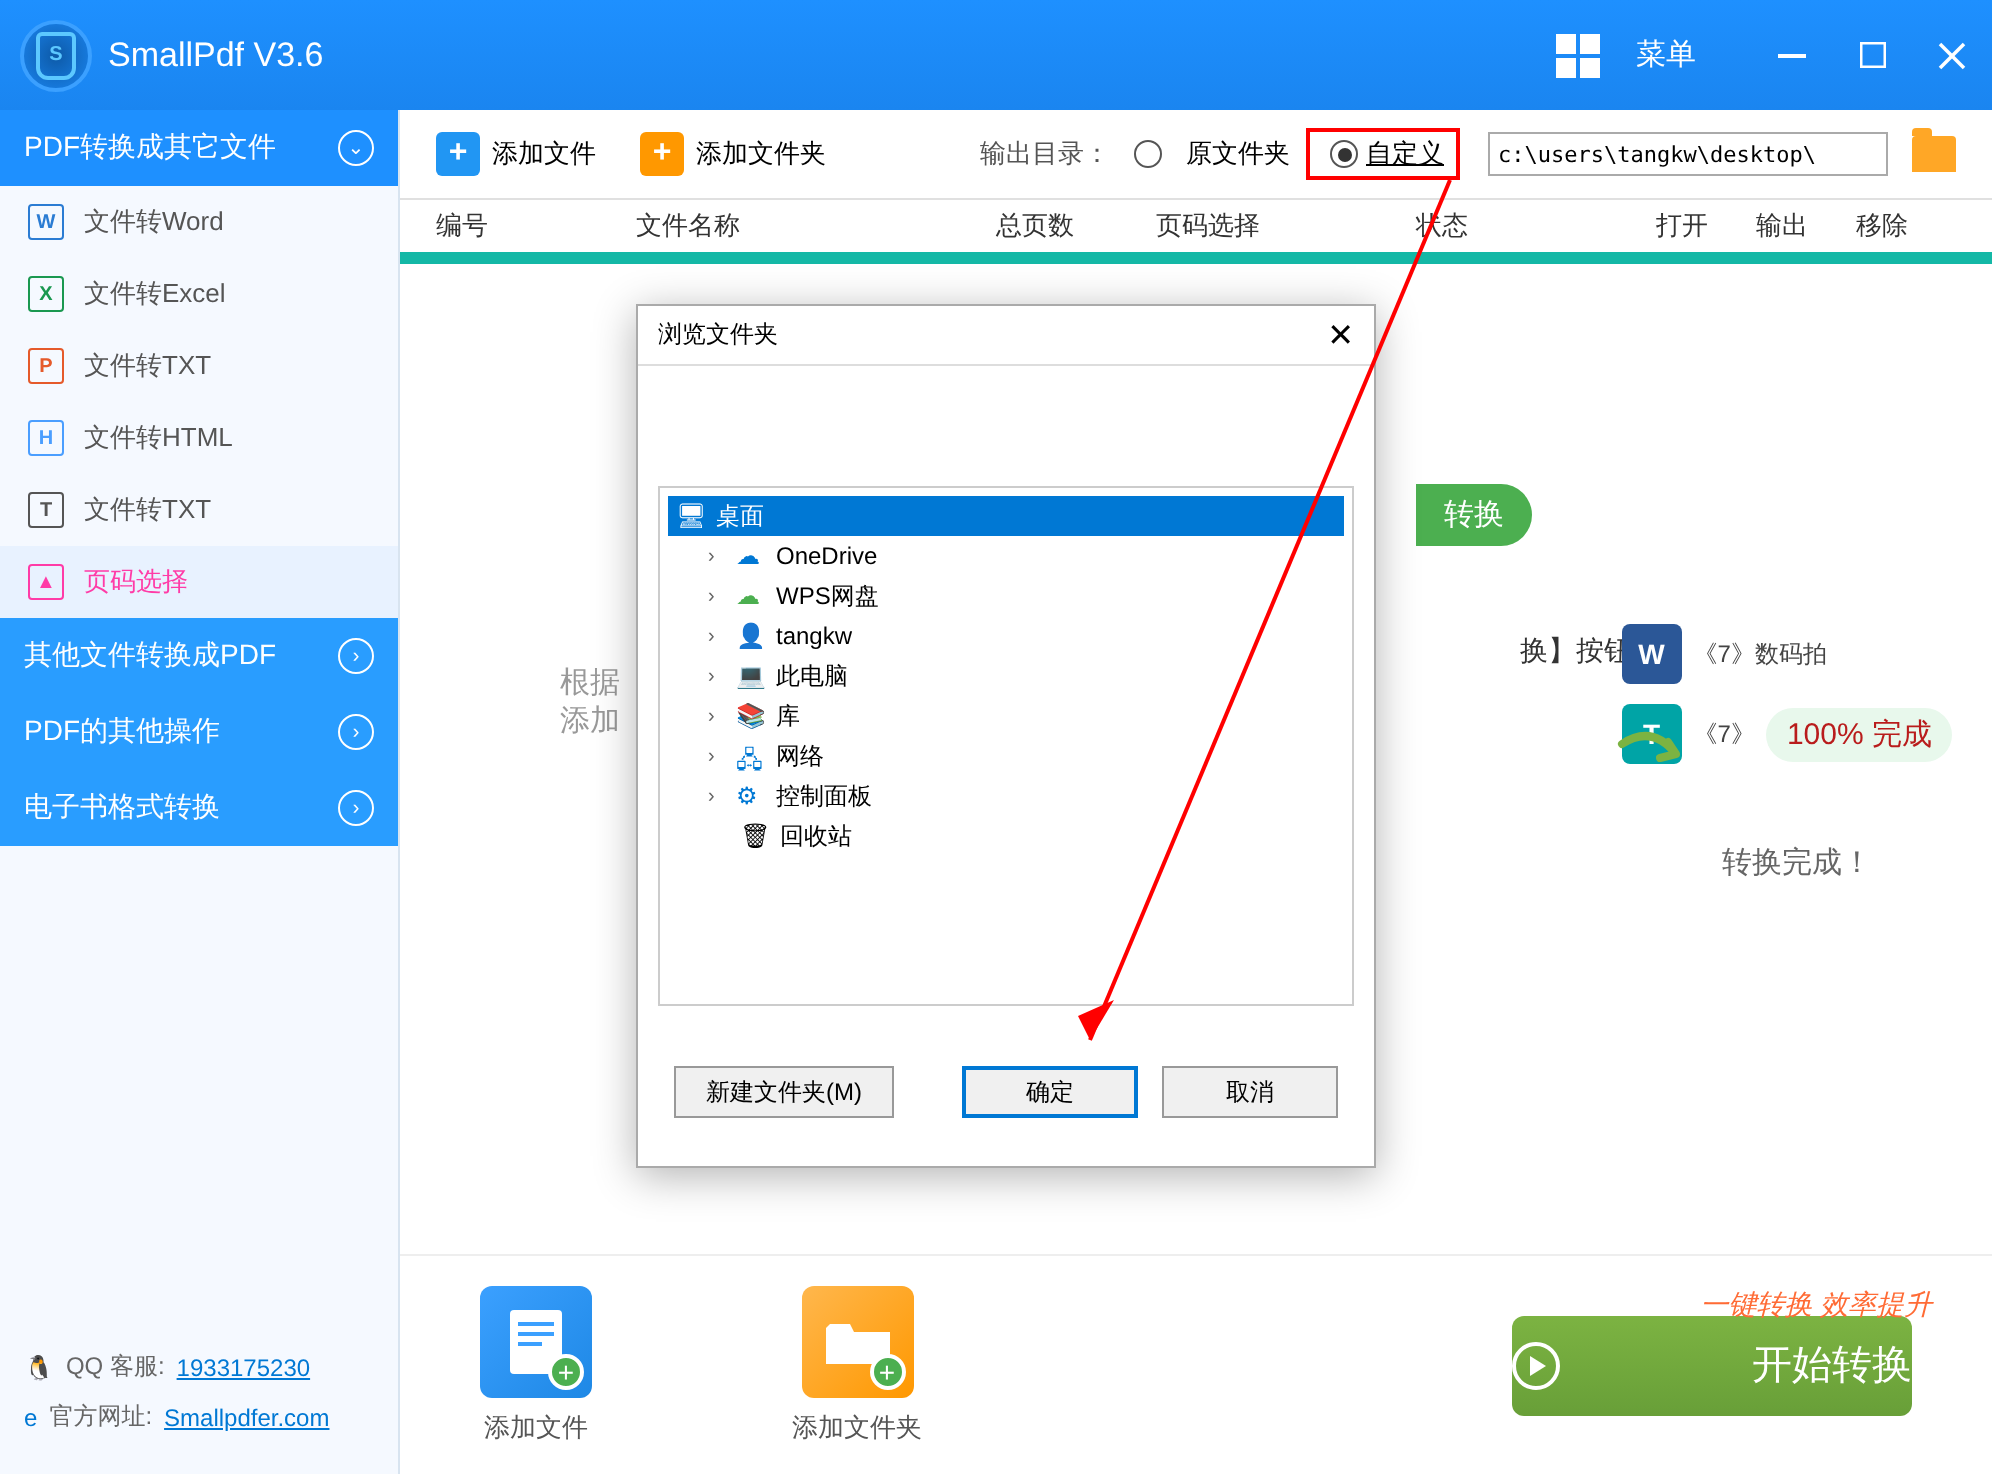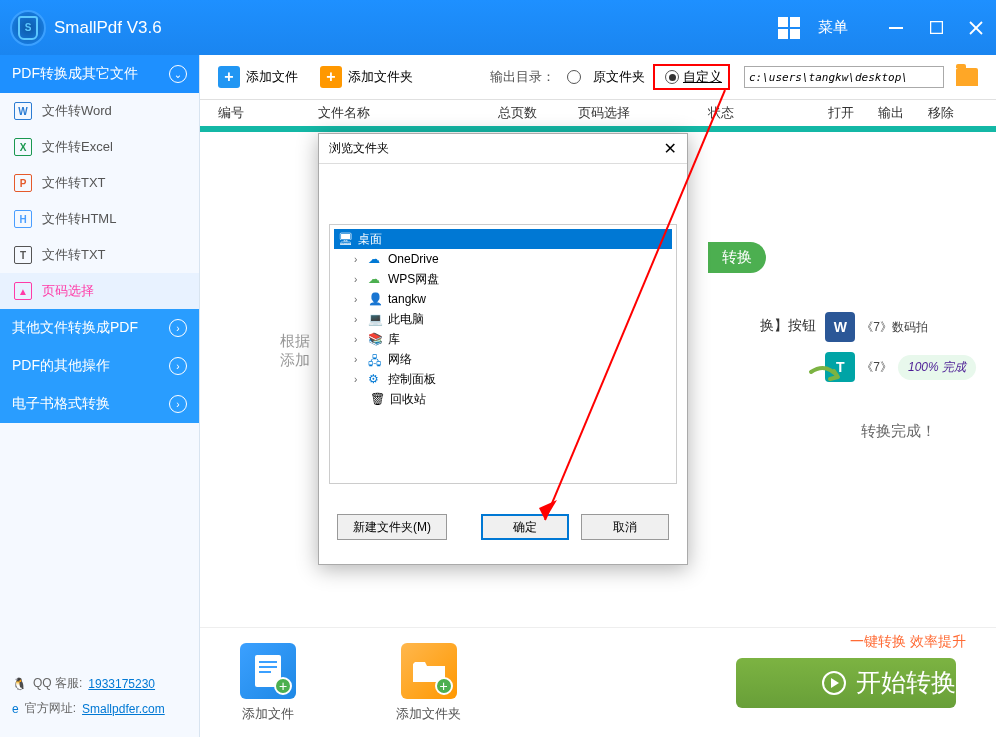--- a/index.html
+++ b/index.html
@@ -38,61 +38,61 @@
 .content { flex: 1; display: flex; flex-direction: column; position: relative; }
 .toolbar { height: 45px; display: flex; align-items: center; padding: 0 18px; gap: 8px; border-bottom: 1px solid #e0e0e0; font-size: 13px; }
 .tool-btn { display: flex; align-items: center; gap: 6px; cursor: pointer; margin-right: 14px; }
 .tool-icon { width: 22px; height: 22px; border-radius: 3px; display: flex; align-items: center; justify-content: center; color: white; font-size: 16px; font-weight: bold; }
 .ic-blue { background: #2196f3; }
 .ic-orange { background: #ff9800; }
 .output-label { margin-left: auto; color: #555; }
 .radio { width: 14px; height: 14px; border: 1.5px solid #555; border-radius: 50%; display: inline-flex; align-items: center; justify-content: center; margin: 0 4px; }
 .radio.checked::after { content: ''; width: 7px; height: 7px; background: #333; border-radius: 50%; }
 .custom-group { display: flex; align-items: center; border: 2px solid #ff0000; padding: 2px 6px; text-decoration: underline; }
-.path-input { width: 200px; height: 22px; font-size: 11px; padding: 0 4px; border: 1px solid #aaa; background: #fff; font-family: monospace; margin-left: 6px; font-style: italic; }
+.path-input { width: 200px; height: 22px; font-size: 11px; padding: 0 4px; border: 1px solid #aaa; background: #fff; font-family: monospace; margin-left: 6px; }
 .folder-icon { width: 22px; height: 18px; background: #ffa726; border-radius: 2px 2px 0 0; margin-left: 4px; position: relative; }
 .folder-icon::before { content: ''; position: absolute; top: -4px; left: 0; width: 10px; height: 4px; background: #ffa726; border-radius: 2px 2px 0 0; }
 
 .table-head { height: 32px; display: flex; align-items: center; padding: 0 18px; font-size: 13px; color: #333; border-bottom: 6px solid #14b8a6; }
 .th1 { width: 100px; }
 .th2 { width: 180px; }
 .th3 { width: 80px; }
 .th4 { width: 130px; }
 .th5 { width: 120px; }
 .th6 { width: 50px; }
 .th7 { width: 50px; }
 .th8 { width: 50px; }
 
 .bg-area { flex: 1; position: relative; display: flex; align-items: center; justify-content: center; }
 .bg-hint { position: absolute; left: 80px; top: 200px; font-size: 15px; color: #999; }
 .bg-right { position: absolute; right: 20px; top: 180px; font-size: 14px; color: #444; }
 .file-card { display: flex; align-items: center; gap: 6px; margin-bottom: 10px; font-size: 12px; }
 .fc-icon { width: 30px; height: 30px; border-radius: 4px; display: flex; align-items: center; justify-content: center; color: white; font-weight: bold; font-size: 14px; }
 .fc-w { background: #2b5797; }
 .fc-t { background: #00a4a6; }
-.progress-bubble { background: #e8f8ec; border-radius: 14px; padding: 4px 10px; font-size: 12px; color: #4c1d95; font-style: italic; }
+.progress-bubble { background: #e8f8ec; border-radius: 14px; padding: 4px 10px; font-size: 15px; color: #b91c1c; }
 .done-text { position: absolute; right: 60px; top: 290px; font-size: 15px; color: #666; }
 .convert-badge { position: absolute; right: 230px; top: 110px; background: #4caf50; color: white; padding: 6px 14px; border-radius: 0 16px 16px 0; font-size: 15px; }
 .convert-hint { position: absolute; right: 180px; top: 185px; font-size: 14px; color: #333; }
 .arrow-green { position: absolute; right: 150px; top: 225px; width: 40px; height: 40px; }
 .arrow-green svg { width: 100%; height: 100%; }
 
 .bottom-bar { height: 110px; display: flex; align-items: center; padding: 0 40px; gap: 100px; border-top: 1px solid #eee; }
 .bb-item { display: flex; flex-direction: column; align-items: center; gap: 6px; font-size: 13px; color: #555; cursor: pointer; }
 .bb-icon { width: 56px; height: 56px; border-radius: 6px; display: flex; align-items: center; justify-content: center; position: relative; }
 .bb-file { background: linear-gradient(135deg, #3ba0ff, #1e88e5); }
 .bb-folder { background: linear-gradient(135deg, #ffb74d, #ff9800); }
 .bb-clear { background: linear-gradient(135deg, #8bc34a, #689f38); }
 .plus-badge { position: absolute; bottom: 4px; right: 4px; width: 18px; height: 18px; background: #4caf50; border-radius: 50%; color: white; font-size: 14px; display: flex; align-items: center; justify-content: center; border: 2px solid white; }
-.start-btn { margin-left: auto; width: 220px; height: 50px; background: linear-gradient(to bottom, #7cb342, #689f38); border-radius: 6px; color: white; font-size: 25px; display: flex; align-items: center; justify-content: flex-end; gap: 10px; cursor: pointer; }
-.tagline { position: absolute; right: 30px; bottom: 86px; font-size: 14px; color: #ff6b35; }
+.start-btn { margin-left: auto; width: 200px; height: 50px; background: linear-gradient(to bottom, #7cb342, #689f38); border-radius: 6px; color: white; font-size: 20px; display: flex; align-items: center; justify-content: space-between; gap: 10px; cursor: pointer; }
+.tagline { position: absolute; right: 30px; bottom: 75px; font-size: 14px; color: #ff6b35; font-style: italic; }
 .play-icon { width: 24px; height: 24px; border: 2px solid white; border-radius: 50%; display: flex; align-items: center; justify-content: center; }
 .play-icon::after { content: ''; border-left: 8px solid white; border-top: 5px solid transparent; border-bottom: 5px solid transparent; margin-left: 2px; }
 
-.dialog { position: absolute; left: 318px; top: 133px; width: 370px; height: 432px; background: white; border: 1px solid #aaa; box-shadow: 0 4px 20px rgba(0,0,0,0.3); z-index: 100; }
+.dialog { position: absolute; left: 318px; top: 152px; width: 370px; height: 432px; background: white; border: 1px solid #aaa; box-shadow: 0 4px 20px rgba(0,0,0,0.3); z-index: 100; }
 .dlg-title { height: 30px; display: flex; align-items: center; justify-content: space-between; padding: 0 10px; font-size: 12px; border-bottom: 1px solid #ddd; }
 .dlg-close { font-size: 16px; cursor: pointer; }
 .dlg-body { height: 340px; padding: 10px; overflow: auto; }
 .tree { border: 1px solid #ccc; height: 260px; padding: 4px; font-size: 12px; overflow: auto; margin-top: 50px; }
 .tree-item { display: flex; align-items: center; gap: 4px; height: 20px; padding-left: 4px; }
 .tree-item.root { background: #0078d4; color: white; }
 .tree-item.child { padding-left: 20px; }
 .tree-item.child2 { padding-left: 36px; }
 .expander { width: 10px; font-size: 10px; color: #666; }
 .t-icon { width: 16px; height: 14px; display: inline-block; }

